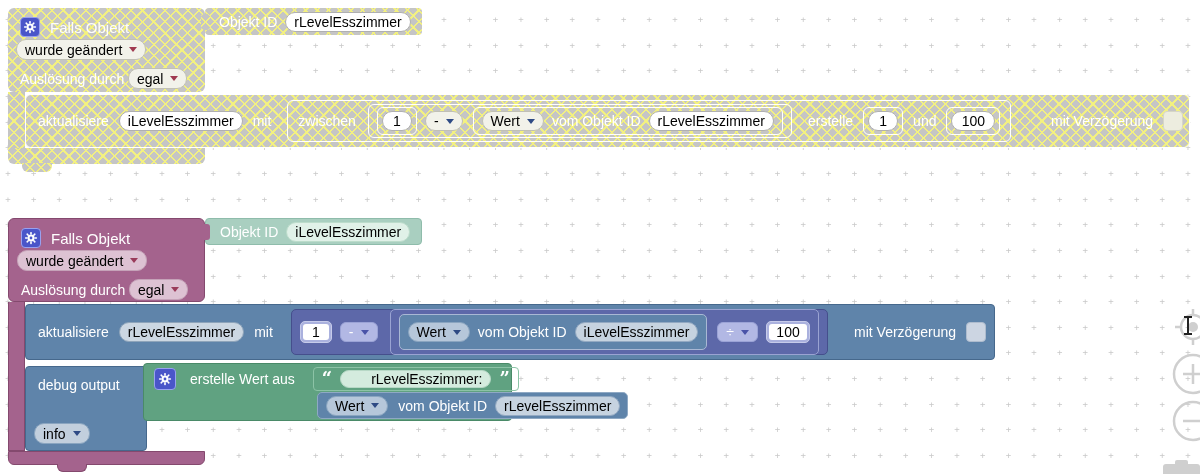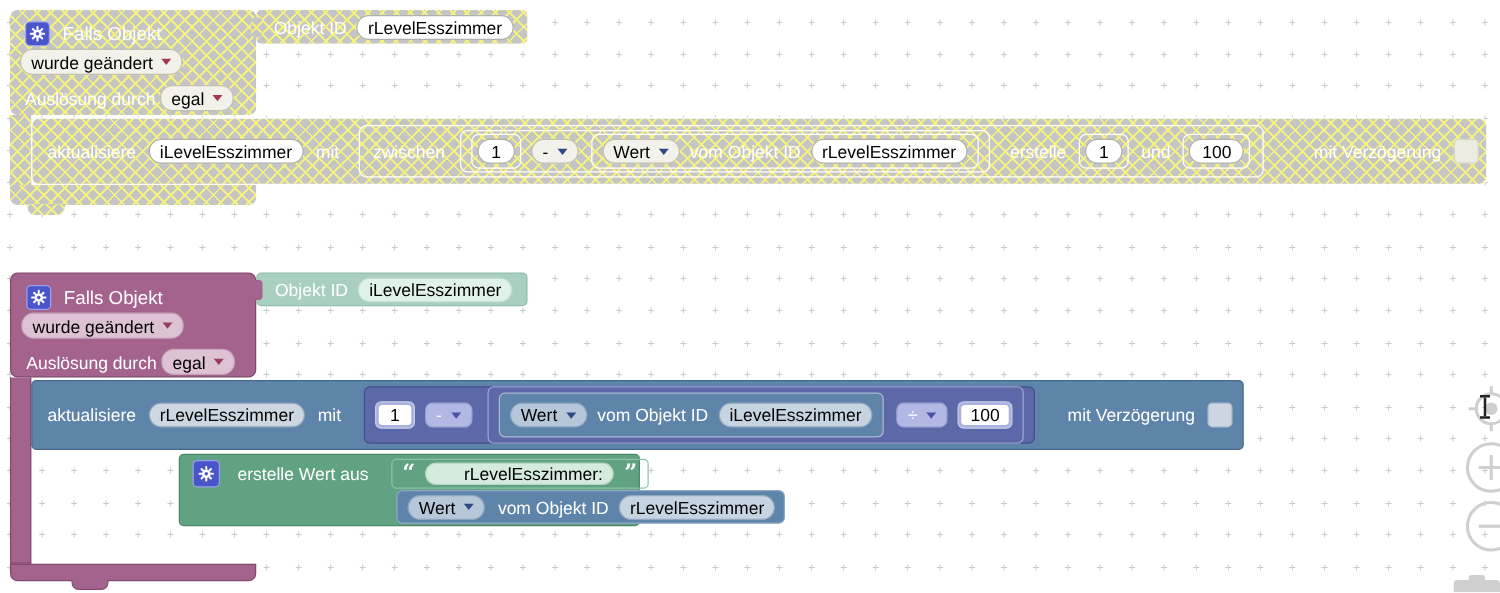--- a/index.html
+++ b/index.html
@@ -1055,20 +1055,27 @@
         <span class="shadow" style="margin-left:8px;">
           <span class="inner" style="min-width:30px;">100</span>
         </span>
       </div>
     </div>
 
     <span class="lbl" style="margin-left:auto;">mit Verzögerung</span>
     <span class="chk" style="margin-left:10px;margin-right:8px;"></span>
   </div>
 
+  <div class="abs blue r4" style="left:25px;top:366px;width:122px;height:85px;z-index:2;">
+    <div class="abs lbl" style="left:12px;top:10px;">debug output</div>
+    <div class="abs dd dd-bluefld" style="left:8px;top:56px;height:21px;background:#c2cfdd;">
+      <span>info</span>
+      <span class="arr ar-navy"></span>
+    </div>
+  </div>
 
   <div class="abs green r4" style="left:143px;top:363px;width:369px;height:58px;z-index:3;">
     <div class="flex" style="height:29px;padding-left:10px;">
       <div class="gear">
         <svg width="14" height="14" viewBox="0 0 24 24">
           <g fill="#fff">
             <circle cx="12" cy="12" r="6"></circle>
             <g>
               <rect x="10.6" y="1.5" width="2.8" height="5" rx="1.2"></rect>
               <rect x="10.6" y="17.5" width="2.8" height="5" rx="1.2"></rect>

